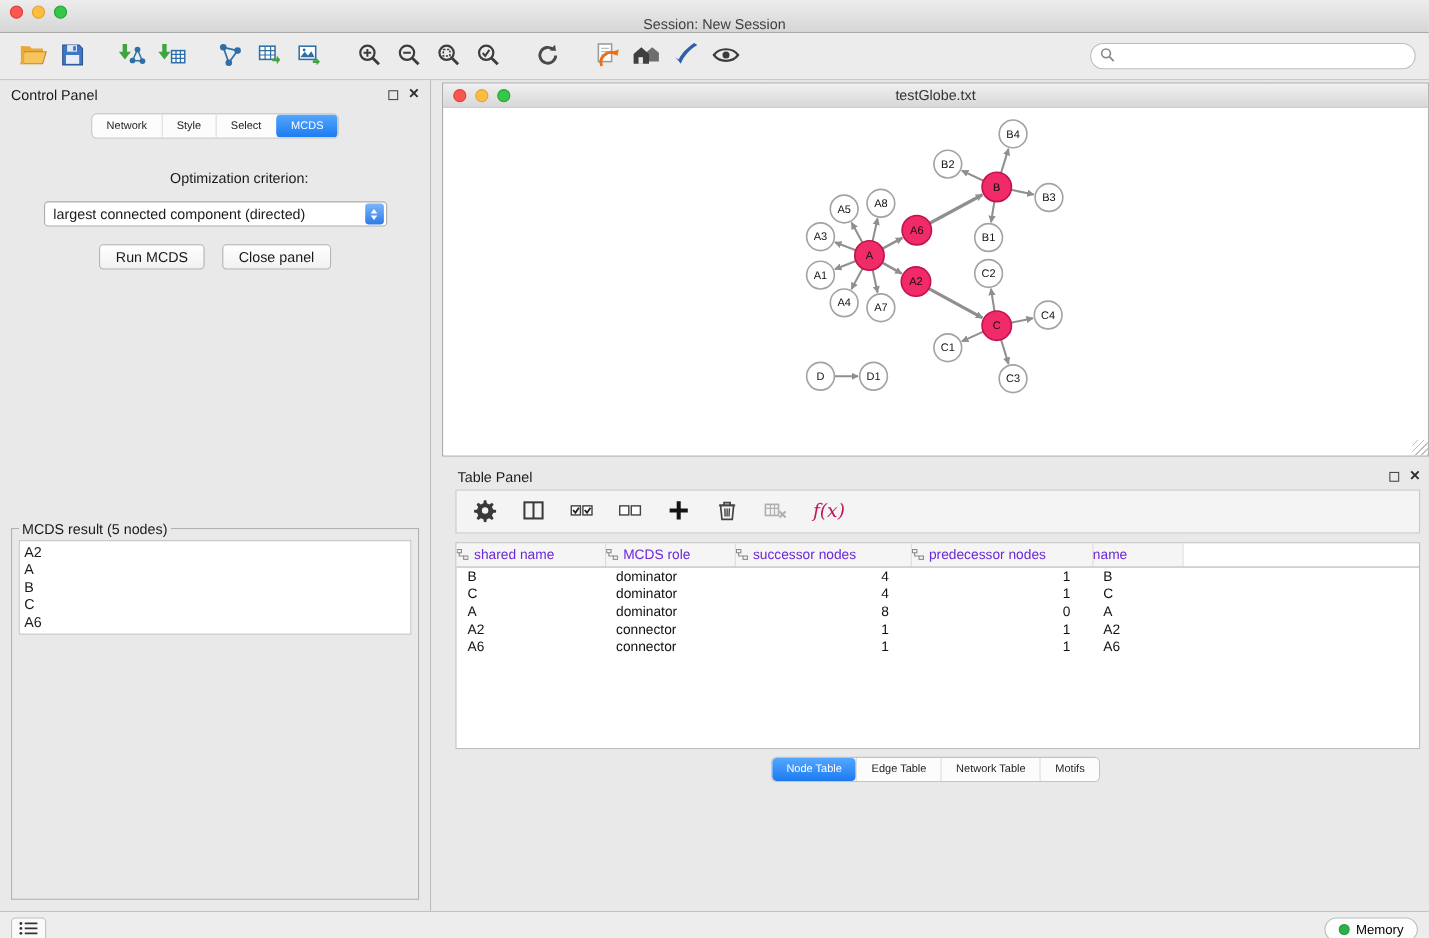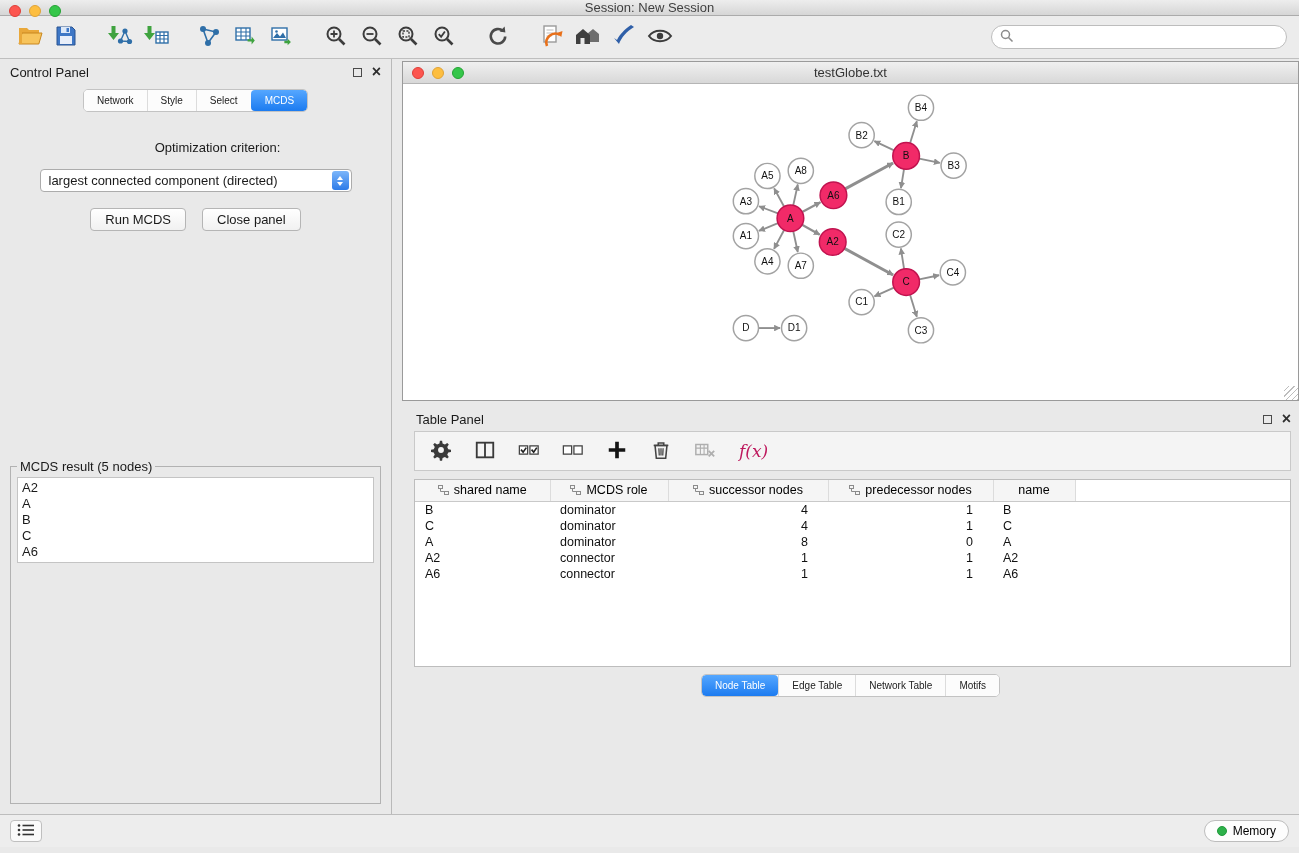--- a/index.html
+++ b/index.html
@@ -2,22 +2,22 @@
 <html><head>
 <meta charset="utf-8">
 <style>
   * { box-sizing: border-box; margin: 0; padding: 0; }
   html,body { background:#DADADA; }
   body { font-family: "Liberation Sans", "DejaVu Sans", sans-serif; }
   .app { width:1299px; height:853px; background:#E9E9E9; position:relative; overflow:hidden;
          font-size:13px; color:#1A1A1A; }
 
   
-  .titlebar { height:16px; background:linear-gradient(#EDEDED,#D6D6D6); border-bottom:1px solid #ABABAB;
-              display:flex; align-items:flex-start; justify-content:center; position:relative; color:#3F3F3F; }
+  .titlebar { height:30px; background:linear-gradient(#EDEDED,#D6D6D6); border-bottom:1px solid #ABABAB;
+              display:flex; align-items:flex-end; justify-content:center; position:relative; color:#3F3F3F; }
   .lights { position:absolute; left:9px; top:5px; display:flex; gap:8px; }
   .light { width:12px; height:12px; border-radius:50%; display:inline-block; cursor:default; }
   .light.red { background:#FC5650; border:1px solid #DF3E38; }
   .light.yellow { background:#FDBE40; border:1px solid #E0A336; }
   .light.green { background:#35C64A; border:1px solid #24A334; }
 
   
   .toolbar { height:43px; background:#ECECEC; border-bottom:1px solid #BFBFBF;
              display:flex; align-items:center; padding:0 12px; }
   .tbtn { width:36px; height:34px; border:none; background:transparent; display:flex;
@@ -78,21 +78,21 @@
   .table-panel { margin-top:6px; display:flex; flex-direction:column; }
   .tp-header { height:24px; display:flex; align-items:center; padding:0 8px 0 14px; }
   .tp-toolbar { height:40px; margin:0 8px 0 12px; background:#F4F4F4; border:1px solid #C9C9C9;
                 display:flex; align-items:center; padding:0 12px; gap:16px; }
   .tico { border:none; background:transparent; display:flex; align-items:center; justify-content:center;
           width:28px; height:28px; cursor:pointer; border-radius:3px; }
   .fx { font-family:"DejaVu Serif", serif; font-style:italic; font-size:17px; color:#be185d; }
   .tp-tablewrap { margin:8px 8px 0 12px; background:#fff; border:1px solid #BDBDBD; height:188px; overflow:hidden; }
   table.data-table { border-collapse:collapse; width:100%; table-layout:fixed; }
   .data-table th { font-weight:400; font-size:12.5px; background:#F5F5F5; border-right:1px solid #DCDCDC;
-                   border-bottom:1px solid #C9C9C9; height:21px; text-align:center; color:#000000; cursor:pointer; }
+                   border-bottom:1px solid #C9C9C9; height:21px; text-align:left; color:#6d28d9; cursor:pointer; }
   .data-table th.filler { background:#fff; border-right:none; cursor:default; }
   .data-table td { font-size:12.5px; padding:1px 8px 1px 10px; height:16px; color:#111; white-space:nowrap; }
   .data-table td.num { text-align:right; padding-right:20px; }
   .col-icon { display:inline-block; margin-right:5px; vertical-align:-1px; }
   .tp-tabs { height:26px; margin-top:5px; display:flex; justify-content:center; align-items:center; }
 
   
   .statusbar { height:33px; border-top:1px solid #BDBDBD; background:#EDEDED;
                display:flex; align-items:center; padding:0 10px; }
   .panels-btn { width:32px; height:22px; background:#FAFAFA; border:1px solid #BFBFBF; border-radius:4px;

